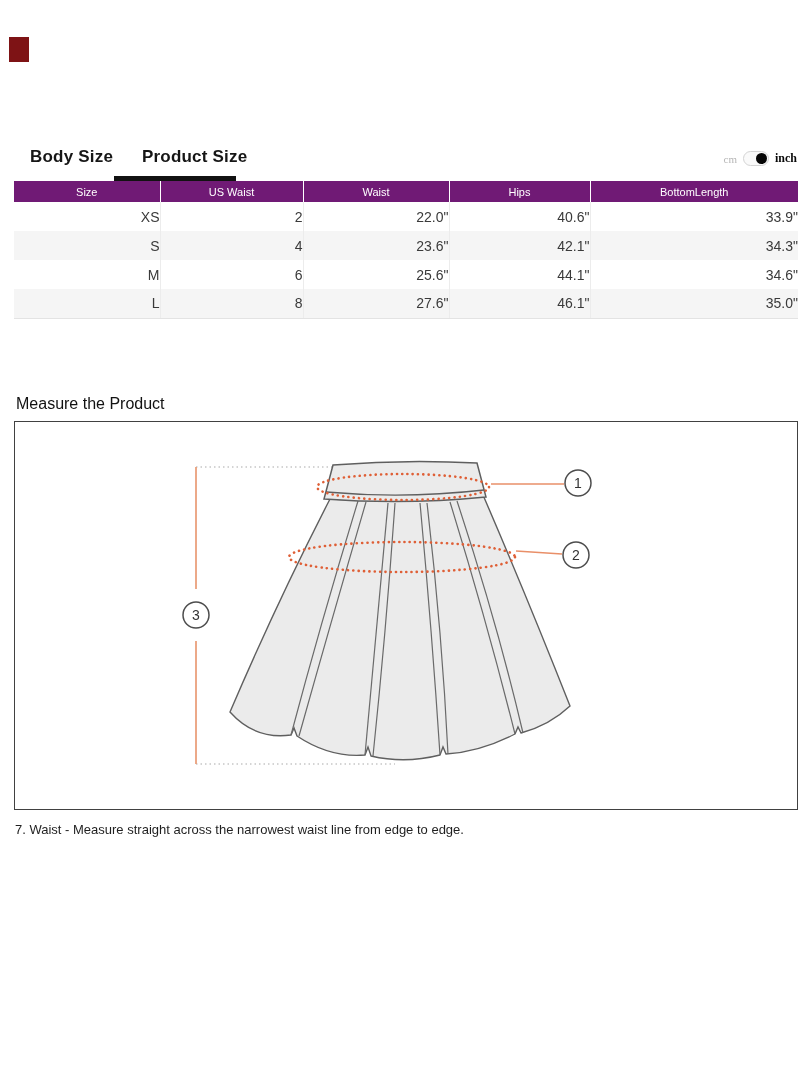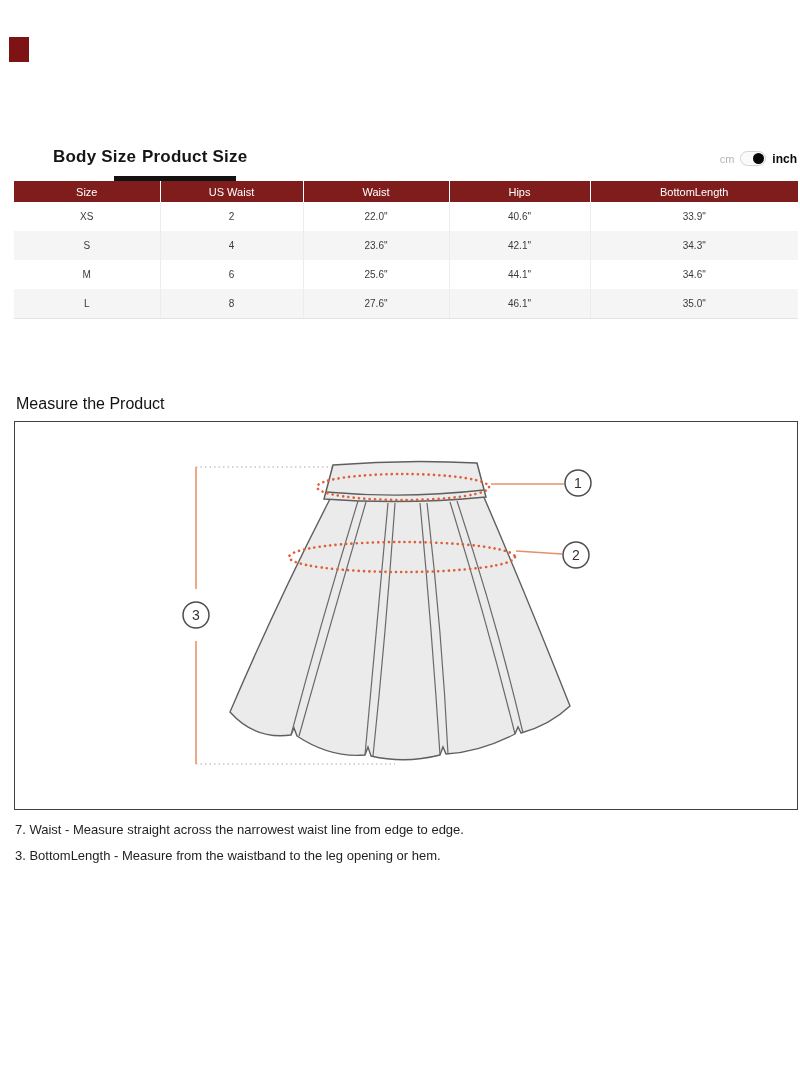--- a/index.html
+++ b/index.html
@@ -3,36 +3,36 @@
 <meta charset="utf-8">
 <style>
   * { margin:0; padding:0; box-sizing:border-box; }
   html,body { width:800px; height:1066px; background:#ffffff; font-family:"Liberation Sans",sans-serif; }
   #stage { position:relative; width:800px; height:1066px; background:#ffffff; overflow:hidden; }
 
   .red-marker { position:absolute; left:9px; top:37px; width:20px; height:25px; }
 
   
   .tab { position:absolute; top:147px; font-size:17px; font-weight:700; color:#161616; letter-spacing:.2px; cursor:pointer; }
-  .tab-body { left:30px;margin-left:23px; }
+  .tab-body { left:30px; }
   .tab-product { left:142px; }
   .tab-underline { position:absolute; left:114px; top:176px; width:122px; height:5px; background:#121212; }
 
   
-  .unit-toggle { position:absolute; top:151px; right:3px; display:flex; align-items:center; gap:6px; }
+  .unit-toggle { position:absolute; top:151px; right:3px; display:flex; align-items:center; gap:6px;font-family:Liberation Serif, serif; }
   .unit-cm { font-size:11px; color:#b5b5b5; }
   .unit-inch { font-size:12px; font-weight:700; color:#0a0a0a; }
   .switch { position:relative; width:26px; height:15px; border:1px solid #d4d4d4; background:#fafafa; border-radius:9px; cursor:pointer; }
   .knob { position:absolute; top:1px; right:1px; width:11px; height:11px; border-radius:50%; background:#060606; }
 
   
   table.size-table { position:absolute; left:14px; top:181px; width:784px; border-collapse:collapse; table-layout:fixed; }
-  .size-table th { background:#7f1d1d; color:#ffffff; font-weight:400; font-size:11px; height:21px; border-left:1px solid #ffffff; }
+  .size-table th { background:#701a75; color:#ffffff; font-weight:400; font-size:11px; height:21px; border-left:1px solid #ffffff; }
   .size-table th:first-child { border-left:none; }
-  .size-table td { font-size:10px; color:#3a3a3a; text-align:center; height:29px; border-left:1px solid #ececec; }
+  .size-table td { font-size:14px; color:#3a3a3a; text-align:right; height:29px; border-left:1px solid #ececec; }
   .size-table td:first-child { border-left:none; }
   .size-table tbody tr:nth-child(even) { background:#f5f5f5; }
   .size-table tbody tr:last-child td { border-bottom:1px solid #e3e3e3; }
   .col1{width:146px}.col2{width:143px}.col3{width:146px}.col4{width:141px}.col5{width:208px}
 
   .note { position:absolute; left:15px; top:358px; font-size:12px; color:#d7d7d7; }
 
   .section-title { position:absolute; left:16px; top:395px; font-size:16px; color:#121212; }
 
   .diagram-box { position:absolute; left:14px; top:421px; width:784px; height:389px; border:1px solid #414141; background:#ffffff; }
@@ -159,16 +159,15 @@
       </g>
       <g>
         <circle cx="181" cy="193" r="13" fill="#ffffff" stroke="#4d4d4d" stroke-width="1.5"></circle>
         <text x="181" y="198" text-anchor="middle" font-size="14" fill="#333333">3</text>
       </g>
     </svg>
   </div>
 
   <div class="instructions">
     <div>7. Waist - Measure straight across the narrowest waist line from edge to edge.</div>
-    <div>3. BottomLength - Measure from the waistband to the leg opening or hem.</div>
   </div>
 
 </div>
 
 </body></html>

